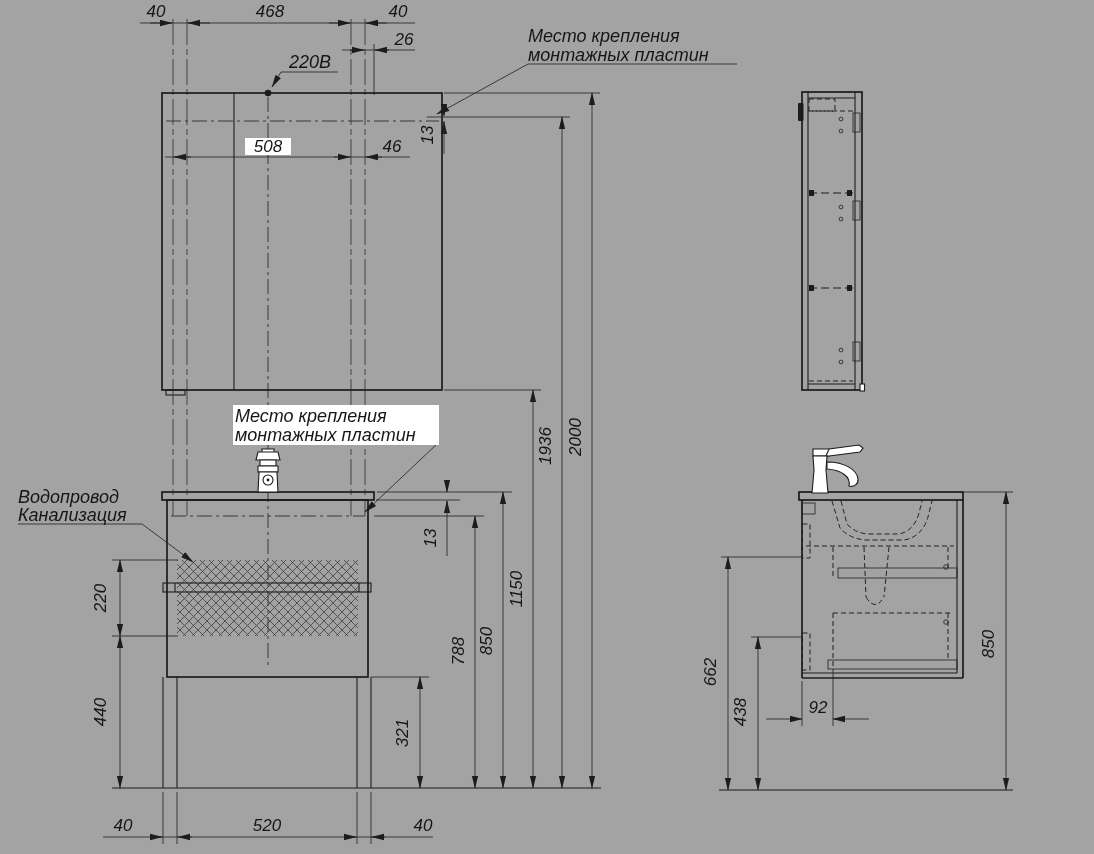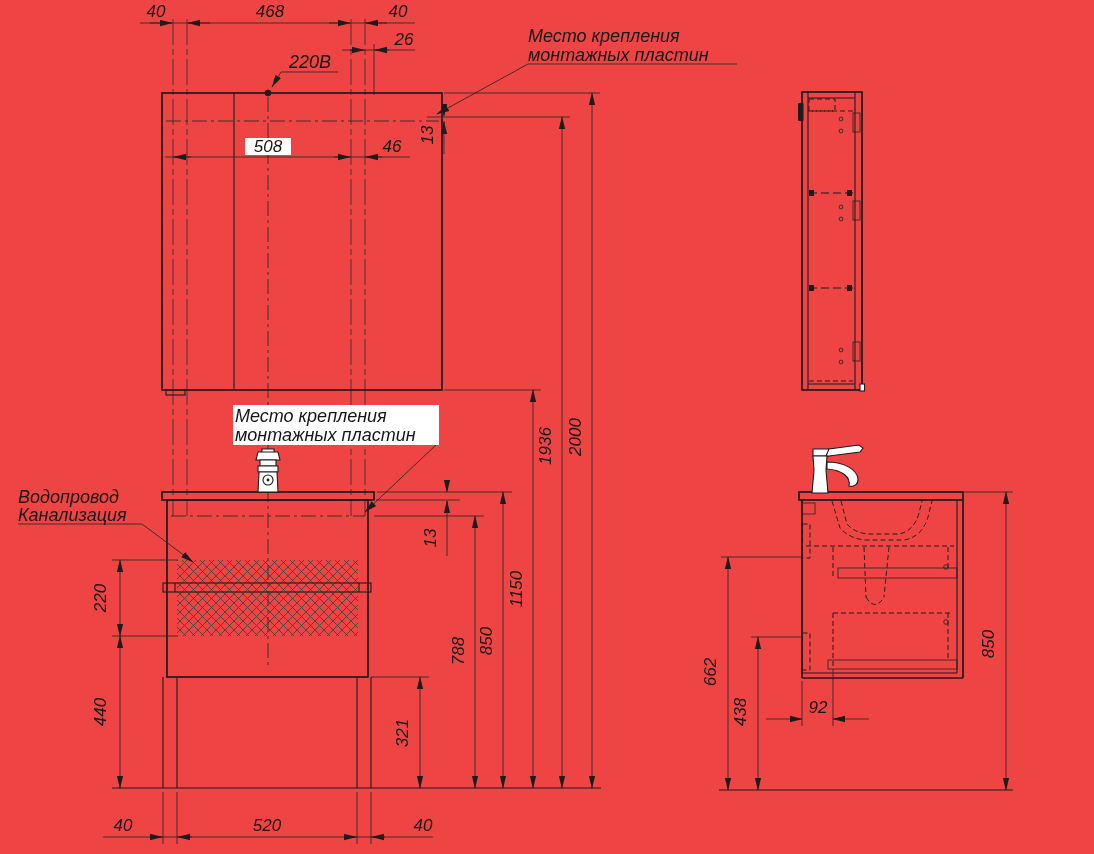--- a/index.html
+++ b/index.html
@@ -1,16 +1,16 @@
 <!DOCTYPE html>
 <html><head>
 <meta charset="utf-8">
 <style>
   html,body{margin:0;padding:0;background:#fff;}
-  .stage{position:relative;width:1094px;height:854px;background:#ef4444;overflow:hidden;}
+  .stage{position:relative;width:1094px;height:854px;background:#a3a3a3;overflow:hidden;}
   svg{position:absolute;left:0;top:0;}
   text{fill:#161616;font-family:"Liberation Sans",sans-serif;font-style:italic;}
   .dim{font-size:17px;}
   .lbl{font-size:18px;}
   .s  {stroke:#1c1c1c;fill:none;stroke-width:1.7;}
   .s2 {stroke:#1c1c1c;fill:none;stroke-width:1.1;}
   .t  {stroke:#262626;fill:none;stroke-width:0.85;}
   .dd {stroke:#262626;fill:none;stroke-width:0.85;stroke-dasharray:15 4 3 4;}
   .ax {stroke:#2b2b2b;fill:none;stroke-width:0.8;stroke-dasharray:26 4 6 4;}
   .dh {stroke:#1c1c1c;fill:none;stroke-width:1.1;stroke-dasharray:8 4;}

